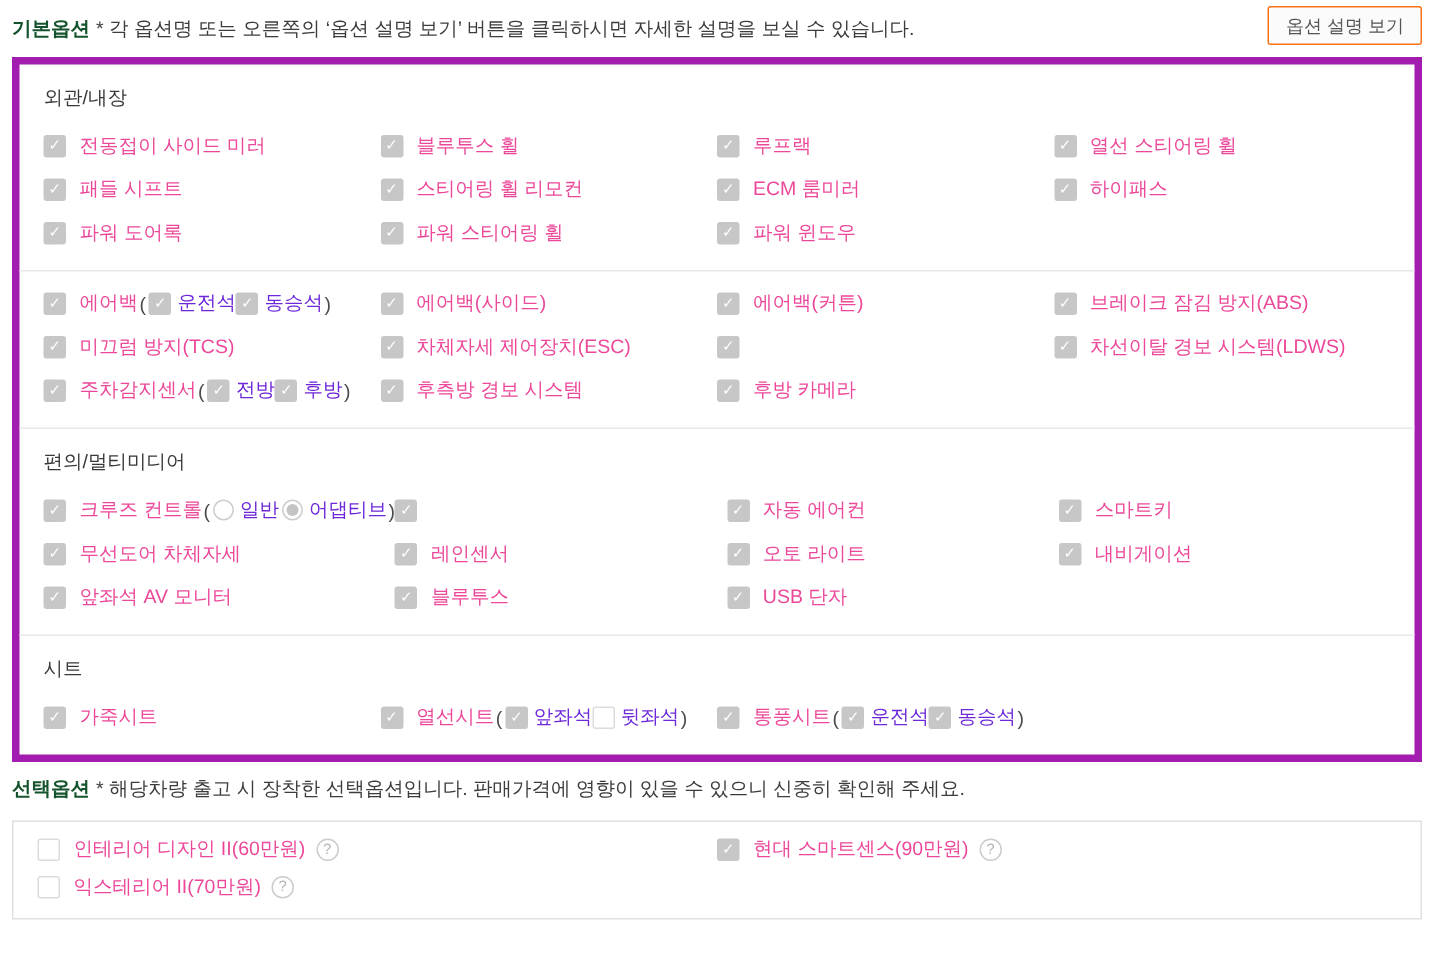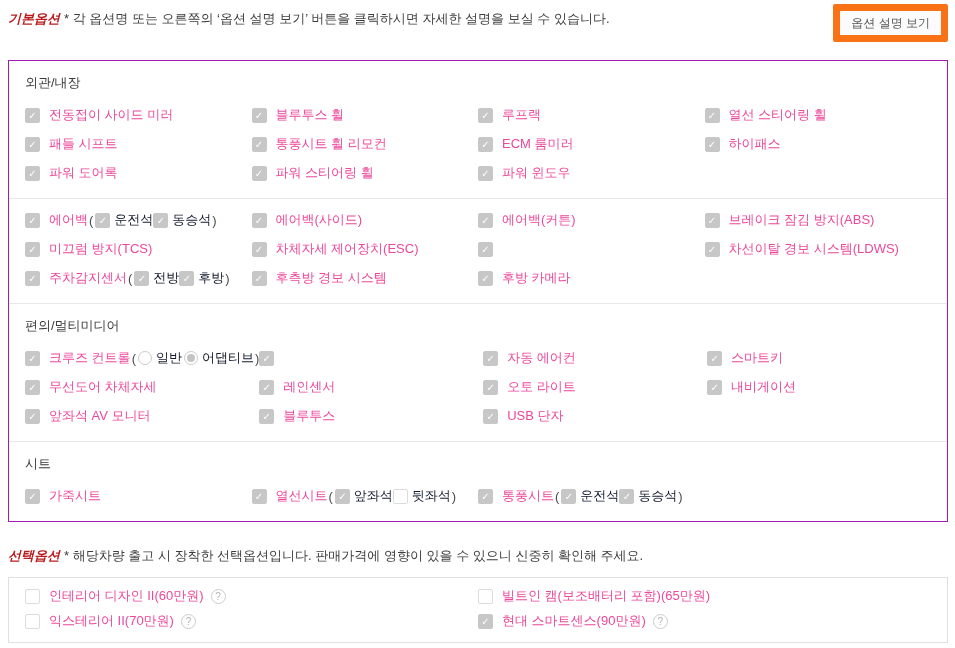--- a/index.html
+++ b/index.html
@@ -4,54 +4,54 @@
 <style>
   html,body{margin:0;padding:0;background:#fff;}
   body{width:955px;height:648px;overflow:hidden;
        font-family:"Liberation Sans","DejaVu Sans",sans-serif;
        font-size:13px;color:#4a4a4a;-webkit-font-smoothing:antialiased;}
   .page{padding:4px 7px 0 8px;}
 
   
   .hdr{display:flex;justify-content:space-between;align-items:flex-start;min-height:30px;}
   .hdr-text{padding-top:6px;color:#3c3c3c;}
-  .hdr-title{font-weight:bold;color:#b91c1c;margin-right:4px;font-style:italic;}
-  .btn{border:7px solid #f97316;background:#fbfbfb;color:#555;font-size:12px;
+  .hdr-title{font-weight:bold;color:#14532d;margin-right:4px;}
+  .btn{border:1px solid #f97316;background:#fbfbfb;color:#555;font-size:12px;
        padding:5px 11px;border-radius:2px;font-family:inherit;cursor:pointer;line-height:14px;}
 
   
-  .box{border:1px solid #a21caf;margin-top:18px;}
+  .box{border:5px solid #a21caf;margin-top:4px;}
   .section{padding:13px 0 17px;border-top:1px solid #e8e8e8;}
   .section:first-child{border-top:none;}
   .sec-title{padding:0 16px;color:#393939;margin-bottom:15px;}
   .grid4{display:grid;grid-template-columns:repeat(4,1fr);row-gap:13px;padding:0 16px;}
 
   
   .opt{display:flex;align-items:center;white-space:nowrap;height:16px;}
   .lbl{margin-left:9px;color:#ec4899;}
-  .sublbl{margin-left:4px;color:#0f172a;}
+  .sublbl{margin-left:4px;color:#6d28d9;}
   .paren{color:#4a4a4a;margin-left:1px;}
 
   
   .cb{box-sizing:border-box;width:15px;height:15px;border-radius:2px;flex:0 0 auto;
       border:1px solid #dcdcdc;background:#fff;color:#fff;font-size:10px;line-height:13px;
       text-align:center;display:inline-block;}
   .cb.on{border-color:#c7c7c7;background:#c7c7c7;}
   .opt .cb + .cb, .paren + .cb{margin-left:2px;}
   .radio{box-sizing:border-box;width:14px;height:14px;border:1px solid #ccc;border-radius:50%;
          background:#fff;display:inline-flex;align-items:center;justify-content:center;
          flex:0 0 auto;margin-left:2px;}
   .radio .dot{width:8px;height:8px;border-radius:50%;background:#c4c4c4;}
 
   .help{box-sizing:border-box;width:15px;height:15px;border:1px solid #ccc;border-radius:50%;
         color:#b5b5b5;font-size:10px;display:inline-flex;align-items:center;justify-content:center;
         margin-left:7px;flex:0 0 auto;}
 
   
-  .sel-hdr{margin-top:25px;color:#3c3c3c;}
+  .sel-hdr{margin-top:9px;color:#3c3c3c;}
   .box2{border:1px solid #e0e0e0;margin-top:12px;padding:10px 0 13px;}
   .grid2{display:grid;grid-template-columns:1fr 1fr;padding:0 16px;align-items:start;}
   .col-list{display:flex;flex-direction:column;gap:9px;}
   .col-list .opt .lbl{}
 </style>
 </head>
 <body>
 
 <div class="page">
 
@@ -82,21 +82,21 @@
           <div class="opt">
             <span class="cb on">✓</span>
             <span class="lbl">열선 스티어링 휠</span>
           </div>
           <div class="opt">
             <span class="cb on">✓</span>
             <span class="lbl">패들 시프트</span>
           </div>
           <div class="opt">
             <span class="cb on">✓</span>
-            <span class="lbl">통풍시트 휠 리모컨</span>
+            <span class="lbl">스티어링 휠 리모컨</span>
           </div>
           <div class="opt">
             <span class="cb on">✓</span>
             <span class="lbl">ECM 룸미러</span>
           </div>
           <div class="opt">
             <span class="cb on">✓</span>
             <span class="lbl">하이패스</span>
           </div>
           <div class="opt">
@@ -276,24 +276,20 @@
             <span class="help">?</span>
           </div>
           <div class="opt">
             <span class="cb"></span>
             <span class="lbl">익스테리어 II(70만원)</span>
             <span class="help">?</span>
           </div>
         </div>
       <div class="col-list">
           <div class="opt">
-            <span class="cb"></span>
-            <span class="lbl">빌트인 캠(보조배터리 포함)(65만원)</span>
-          </div>
-          <div class="opt">
             <span class="cb on">✓</span>
             <span class="lbl">현대 스마트센스(90만원)</span>
             <span class="help">?</span>
           </div>
         </div>
     </div>
   </div>
 
 </div>
 

